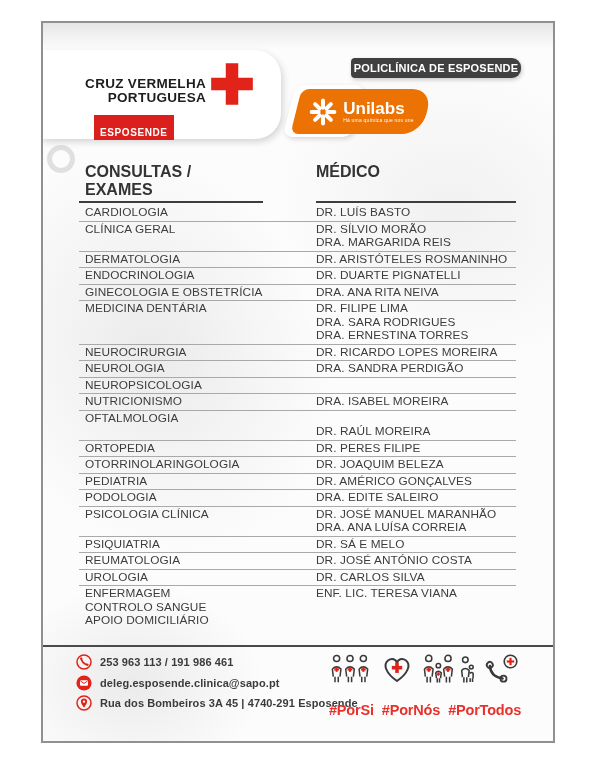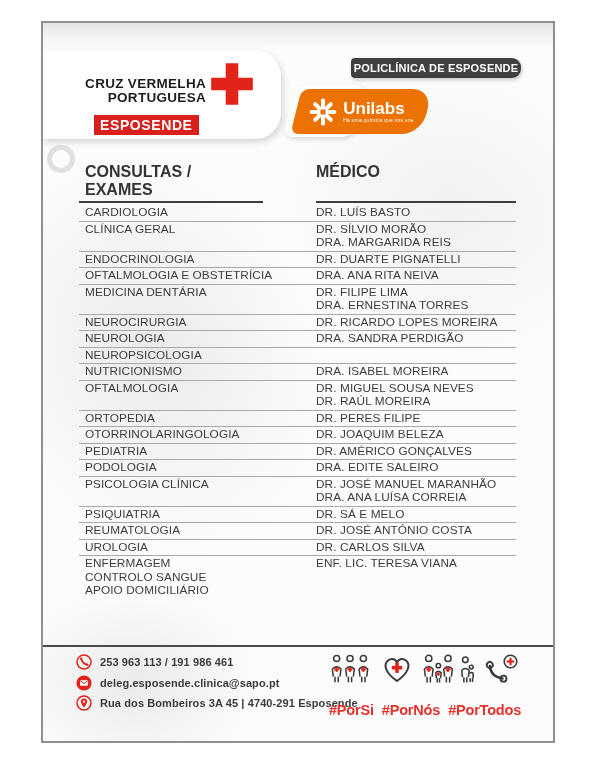--- a/index.html
+++ b/index.html
@@ -21,21 +21,21 @@
   .bg-ring{position:absolute;left:4px;top:122px;width:18px;height:18px;border-radius:50%;
            border:5px solid #d7d7d7;opacity:.75;}
 
   
   .logo-card{position:absolute;left:-2px;top:27px;width:240px;height:89px;background:#ffffff;
              border-radius:0 26px 26px 0;box-shadow:2px 3px 7px rgba(0,0,0,.16);}
   .cv-text{position:absolute;right:75px;top:27px;text-align:right;color:#1d1d1b;
            font-weight:bold;font-size:13.5px;line-height:13.5px;letter-spacing:.3px;white-space:nowrap;}
   .cv-cross{position:absolute;right:24px;top:9px;width:50px;height:50px;}
   .esp-badge{position:absolute;left:53px;top:65px;background:#da1f1c;color:#ffffff;
-             font-weight:bold;font-size:14px;letter-spacing:.6px;padding:2px 6px 2px 6px;}
+             font-weight:bold;font-size:10px;letter-spacing:.6px;padding:12px 6px 2px 6px;}
 
   .poli-banner{position:absolute;left:308px;top:35px;width:170px;height:20px;background:#404040;
                border-radius:4px 9px 9px 4px;color:#ffffff;font-weight:bold;font-size:11px;
                letter-spacing:.2px;display:flex;align-items:center;justify-content:center;
                box-shadow:1px 2px 4px rgba(0,0,0,.2);}
   .uni-wrap{position:absolute;left:253px;top:66px;width:131px;height:45px;}
   .uni-white{position:absolute;left:-7px;top:-4px;width:70px;height:52px;background:#ffffff;
              transform:skewX(-14deg);border-radius:10px;box-shadow:2px 2px 5px rgba(0,0,0,.15);}
   .uni-orange{position:absolute;left:0;top:0;width:100%;height:100%;background:#eb7203;
               transform:skewX(-14deg);border-radius:8px 20px 20px 8px;}
@@ -136,37 +136,44 @@
               <span class="c1">CLÍNICA GERAL</span>
               <span class="c2">DR. SÍLVIO MORÃO</span>
             </div>
             <div class="tline">
               <span class="c1"></span>
               <span class="c2">DRA. MARGARIDA REIS</span>
             </div>
           </div>
           <div class="tgroup div">
             <div class="tline">
+              <span class="c1">DERMATOLOGIA</span>
+              <span class="c2">DR. ARISTÓTELES ROSMANINHO</span>
+            </div>
+          </div>
+          <div class="tgroup div">
+            <div class="tline">
               <span class="c1">ENDOCRINOLOGIA</span>
               <span class="c2">DR. DUARTE PIGNATELLI</span>
             </div>
           </div>
           <div class="tgroup div">
             <div class="tline">
-              <span class="c1">OFTALMOLOGIA E OBSTETRÍCIA</span>
+              <span class="c1">GINECOLOGIA E OBSTETRÍCIA</span>
               <span class="c2">DRA. ANA RITA NEIVA</span>
             </div>
           </div>
           <div class="tgroup div">
             <div class="tline">
               <span class="c1">MEDICINA DENTÁRIA</span>
               <span class="c2">DR. FILIPE LIMA</span>
             </div>
             <div class="tline">
               <span class="c1"></span>
+              <span class="c2">DRA. SARA RODRIGUES</span>
             </div>
             <div class="tline">
               <span class="c1"></span>
               <span class="c2">DRA. ERNESTINA TORRES</span>
             </div>
           </div>
           <div class="tgroup div">
             <div class="tline">
               <span class="c1">NEUROCIRURGIA</span>
               <span class="c2">DR. RICARDO LOPES MOREIRA</span>
@@ -185,21 +192,20 @@
           </div>
           <div class="tgroup div">
             <div class="tline">
               <span class="c1">NUTRICIONISMO</span>
               <span class="c2">DRA. ISABEL MOREIRA</span>
             </div>
           </div>
           <div class="tgroup div">
             <div class="tline">
               <span class="c1">OFTALMOLOGIA</span>
-              <span class="c2">DR. MIGUEL SOUSA NEVES</span>
             </div>
             <div class="tline">
               <span class="c1"></span>
               <span class="c2">DR. RAÚL MOREIRA</span>
             </div>
           </div>
           <div class="tgroup div">
             <div class="tline">
               <span class="c1">ORTOPEDIA</span>
               <span class="c2">DR. PERES FILIPE</span>

